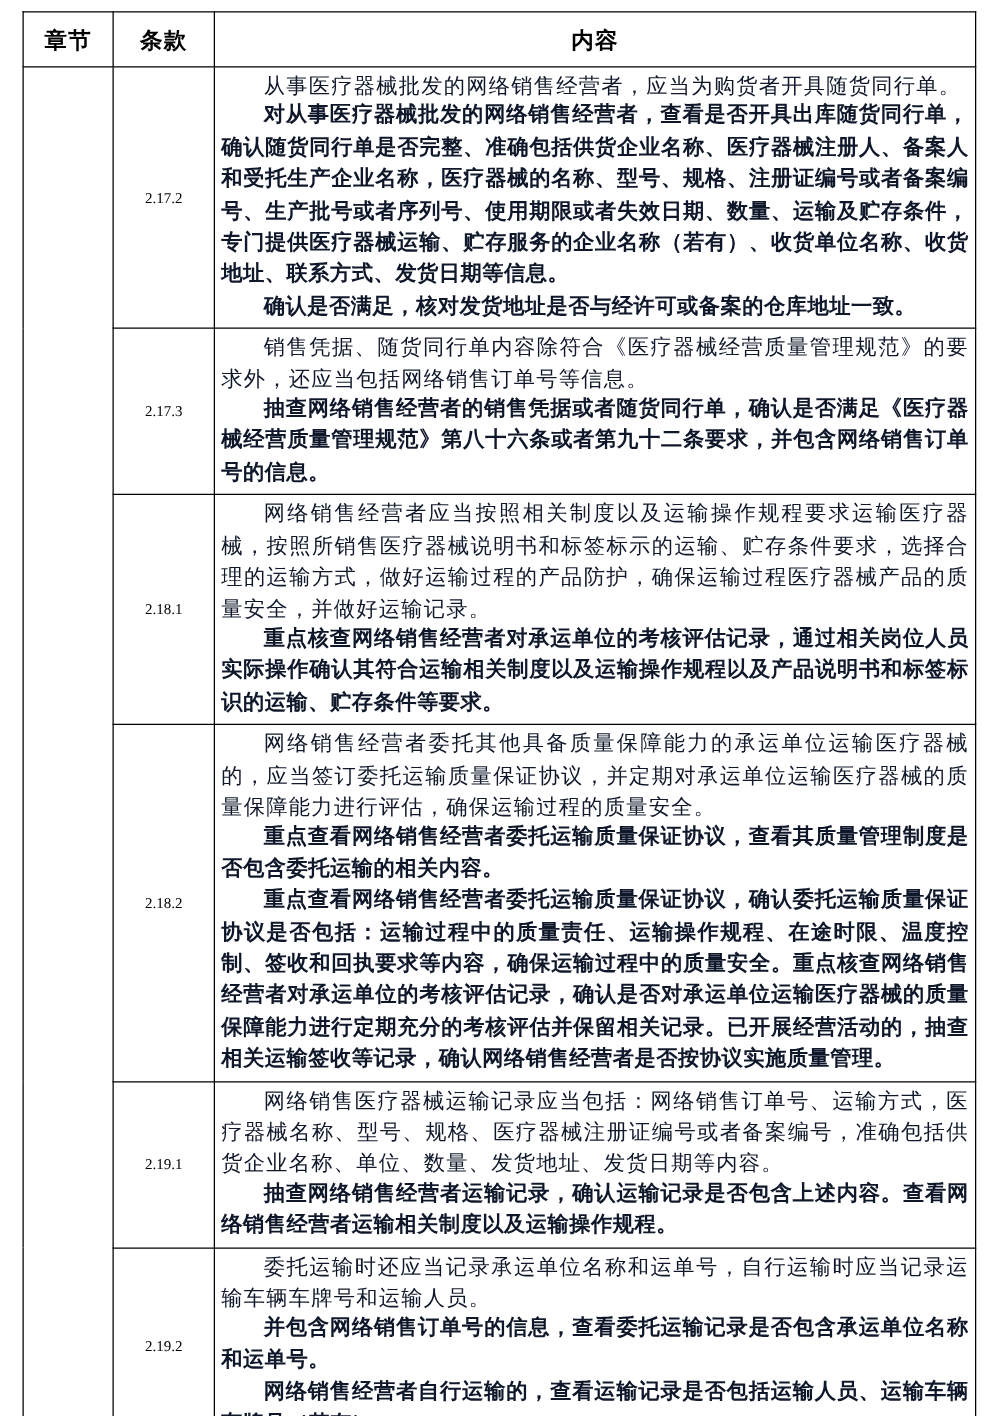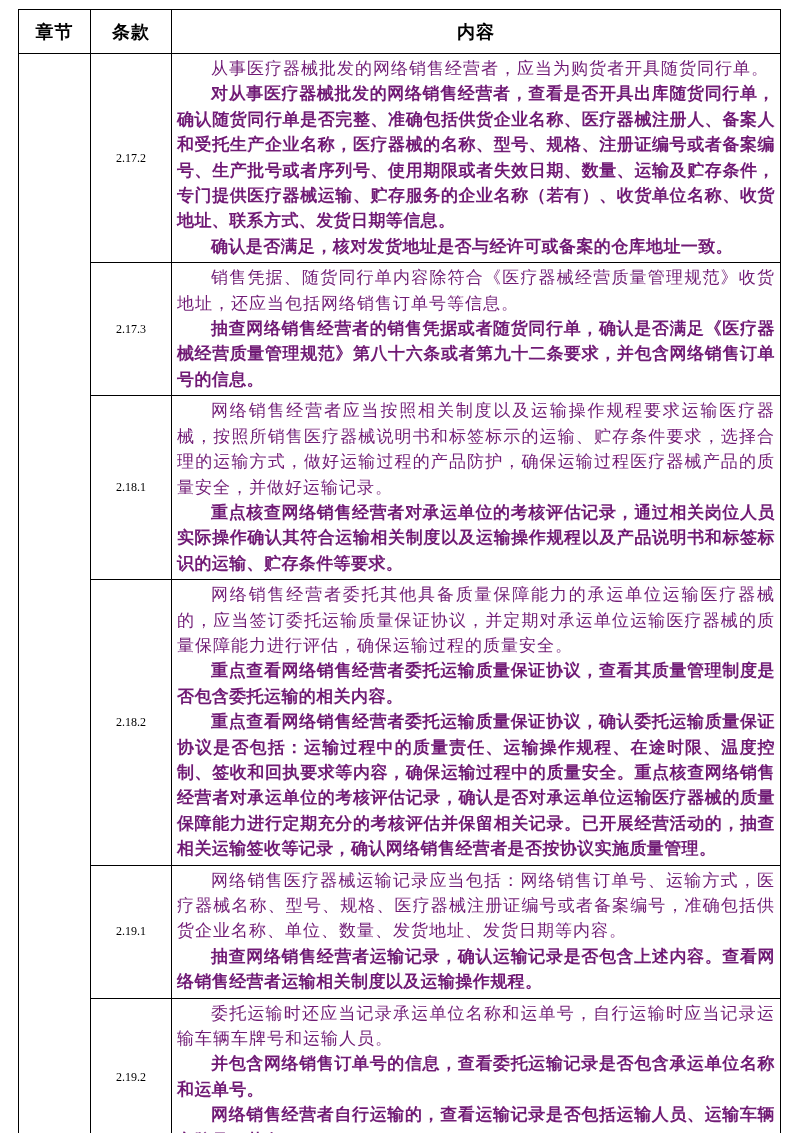--- a/index.html
+++ b/index.html
@@ -53,29 +53,29 @@
   td.content-cell {
     vertical-align: top;
     padding: 2px 5px 3px 5px;
   }
   .para {
     margin: 0;
     text-indent: 2em;
     text-align: justify;
     line-height: 25.4px;
     font-size: 17px;
-    color: #701a75;
+    color: #0f172a;
   }
   .para.regular {
     font-family: "Liberation Serif", "DejaVu Serif", serif;
     font-weight: normal;
     letter-spacing: 1px;
   }
   .para.bold {
-    font-family: Liberation Sans, sans-serif;
+    font-family: Liberation Mono, monospace;
     font-weight: bold;
     letter-spacing: 0.4px;
   }
 </style>
 </head>
 <body>
 
 <div class="page">
   <table class="doc-table">
     <colgroup>
@@ -96,21 +96,21 @@
           <td class="clause-cell">2.17.2</td>
           <td class="content-cell">
             <p class="para regular">从事医疗器械批发的网络销售经营者，应当为购货者开具随货同行单。</p>
             <p class="para bold">对从事医疗器械批发的网络销售经营者，查看是否开具出库随货同行单，确认随货同行单是否完整、准确包括供货企业名称、医疗器械注册人、备案人和受托生产企业名称，医疗器械的名称、型号、规格、注册证编号或者备案编号、生产批号或者序列号、使用期限或者失效日期、数量、运输及贮存条件，专门提供医疗器械运输、贮存服务的企业名称（若有）、收货单位名称、收货地址、联系方式、发货日期等信息。</p>
             <p class="para bold">确认是否满足，核对发货地址是否与经许可或备案的仓库地址一致。</p>
           </td>
         </tr>
         <tr>
           <td class="clause-cell">2.17.3</td>
           <td class="content-cell">
-            <p class="para regular">销售凭据、随货同行单内容除符合《医疗器械经营质量管理规范》收货地址，还应当包括网络销售订单号等信息。</p>
+            <p class="para regular">销售凭据、随货同行单内容除符合《医疗器械经营质量管理规范》的要求外，还应当包括网络销售订单号等信息。</p>
             <p class="para bold">抽查网络销售经营者的销售凭据或者随货同行单，确认是否满足《医疗器械经营质量管理规范》第八十六条或者第九十二条要求，并包含网络销售订单号的信息。</p>
           </td>
         </tr>
         <tr>
           <td class="clause-cell">2.18.1</td>
           <td class="content-cell">
             <p class="para regular">网络销售经营者应当按照相关制度以及运输操作规程要求运输医疗器械，按照所销售医疗器械说明书和标签标示的运输、贮存条件要求，选择合理的运输方式，做好运输过程的产品防护，确保运输过程医疗器械产品的质量安全，并做好运输记录。</p>
             <p class="para bold">重点核查网络销售经营者对承运单位的考核评估记录，通过相关岗位人员实际操作确认其符合运输相关制度以及运输操作规程以及产品说明书和标签标识的运输、贮存条件等要求。</p>
           </td>
         </tr>

